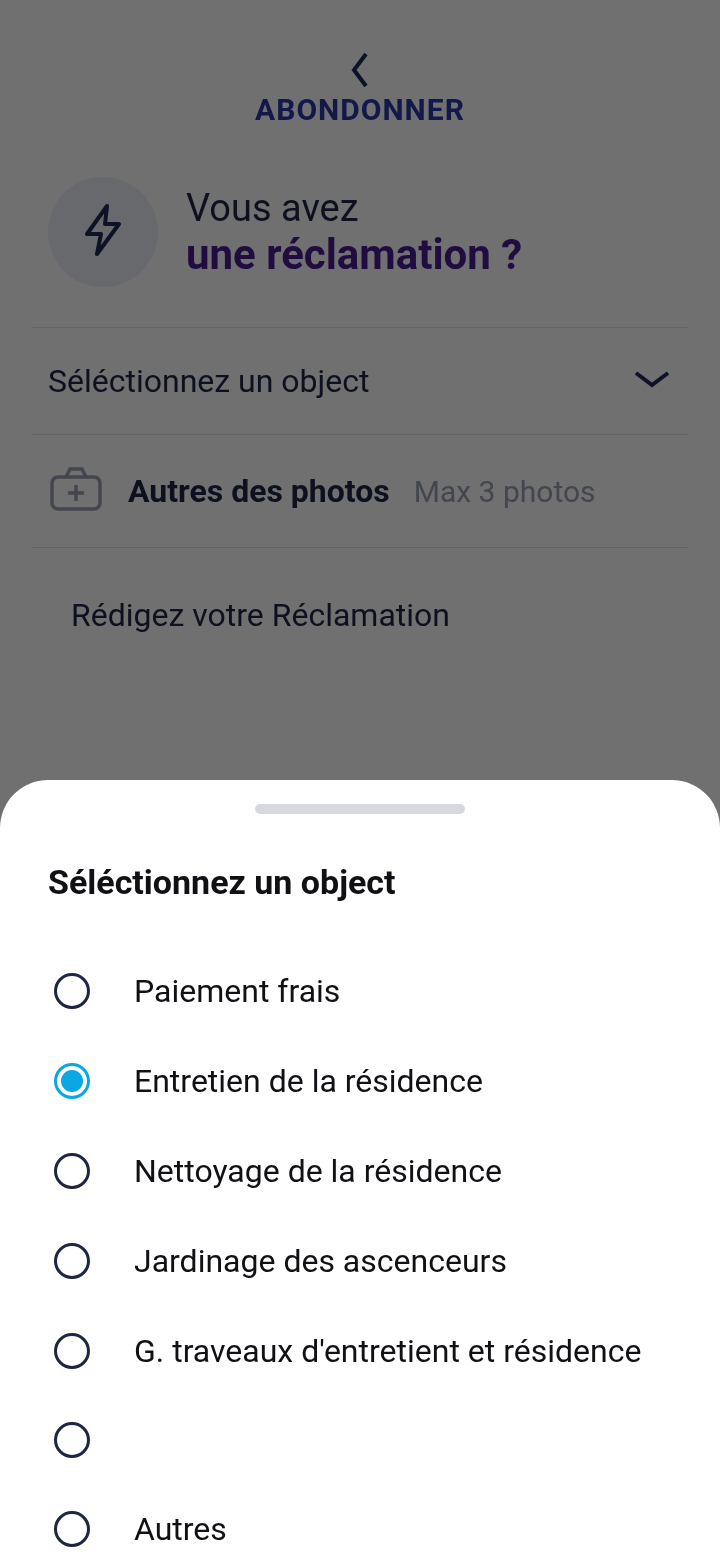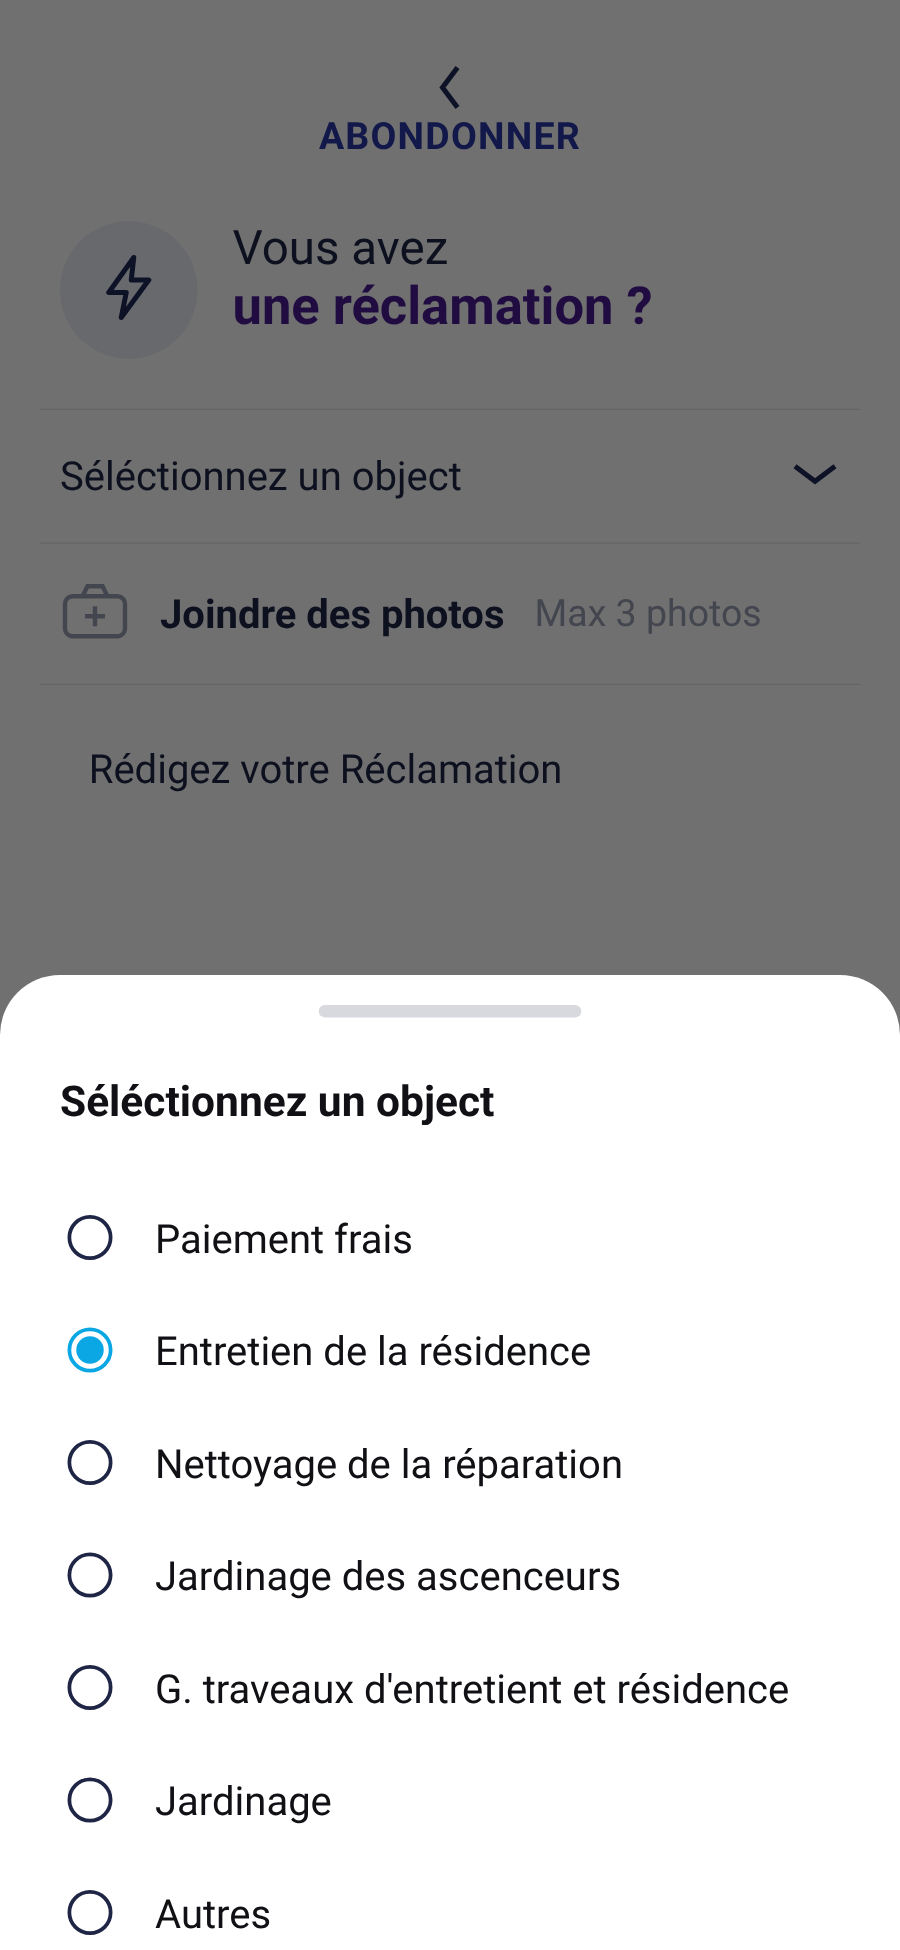--- a/index.html
+++ b/index.html
@@ -38,21 +38,21 @@
 
   .abandon {
     color: #2a3aa8;
     font-size: 30px;
     font-weight: 700;
     letter-spacing: 1px;
   }
 
   .title-block {
     display: flex;
-    align-items: flex-start;
+    align-items: center;
     gap: 28px;
     padding: 10px 52px 40px 48px;
   }
   .title-icon-circle {
     width: 110px;
     height: 110px;
     border-radius: 50%;
     background: #eceef5;
     display: flex;
     align-items: center;
@@ -127,21 +127,22 @@
     margin: 0 auto 48px auto;
   }
   .sheet-title {
     font-size: 34px;
     font-weight: 700;
     color: #101015;
     margin-bottom: 44px;
   }
   .option {
     display: flex;
-    gap: 34px;
+    align-items: center;
+    gap: 44px;
     padding: 26px 6px;
   }
   .radio {
     width: 36px;
     height: 36px;
     border-radius: 50%;
     border: 3px solid #1e2545;
     display: flex;
     align-items: center;
     justify-content: center;
@@ -207,21 +208,21 @@
 
   <div class="photo-row">
     <span class="camera-icon">
       <svg width="56" height="48" viewBox="0 0 56 48">
         <rect x="4" y="12" width="48" height="32" rx="6"></rect>
         <path d="M18 12 L22 4 L34 4 L38 12"></path>
         <line x1="28" y1="20" x2="28" y2="36"></line>
         <line x1="20" y1="28" x2="36" y2="28"></line>
       </svg>
     </span>
-    <span class="photo-label">Joindre des photos</span>
+    <span class="photo-label">Autres des photos</span>
     <span class="photo-hint">Max 3 photos</span>
   </div>
 
   <div class="divider"></div>
 
   <div class="textarea-label">Rédigez votre Réclamation</div>
 
 </div>
 
 <div class="scrim"></div>
@@ -233,32 +234,31 @@
       <div class="option">
         <span class="radio"></span>
         <span class="option-label">Paiement frais</span>
       </div>
       <div class="option">
         <span class="radio selected"></span>
         <span class="option-label">Entretien de la résidence</span>
       </div>
       <div class="option">
         <span class="radio"></span>
-        <span class="option-label">Nettoyage de la réparation</span>
+        <span class="option-label">Nettoyage de la résidence</span>
       </div>
       <div class="option">
         <span class="radio"></span>
         <span class="option-label">Jardinage des ascenceurs</span>
       </div>
       <div class="option">
         <span class="radio"></span>
         <span class="option-label">G. traveaux d'entretient et résidence</span>
       </div>
       <div class="option">
         <span class="radio"></span>
-        <span class="option-label">Jardinage</span>
       </div>
       <div class="option">
         <span class="radio"></span>
         <span class="option-label">Autres</span>
       </div>
     </div>
 </div>
 
 </body></html>

